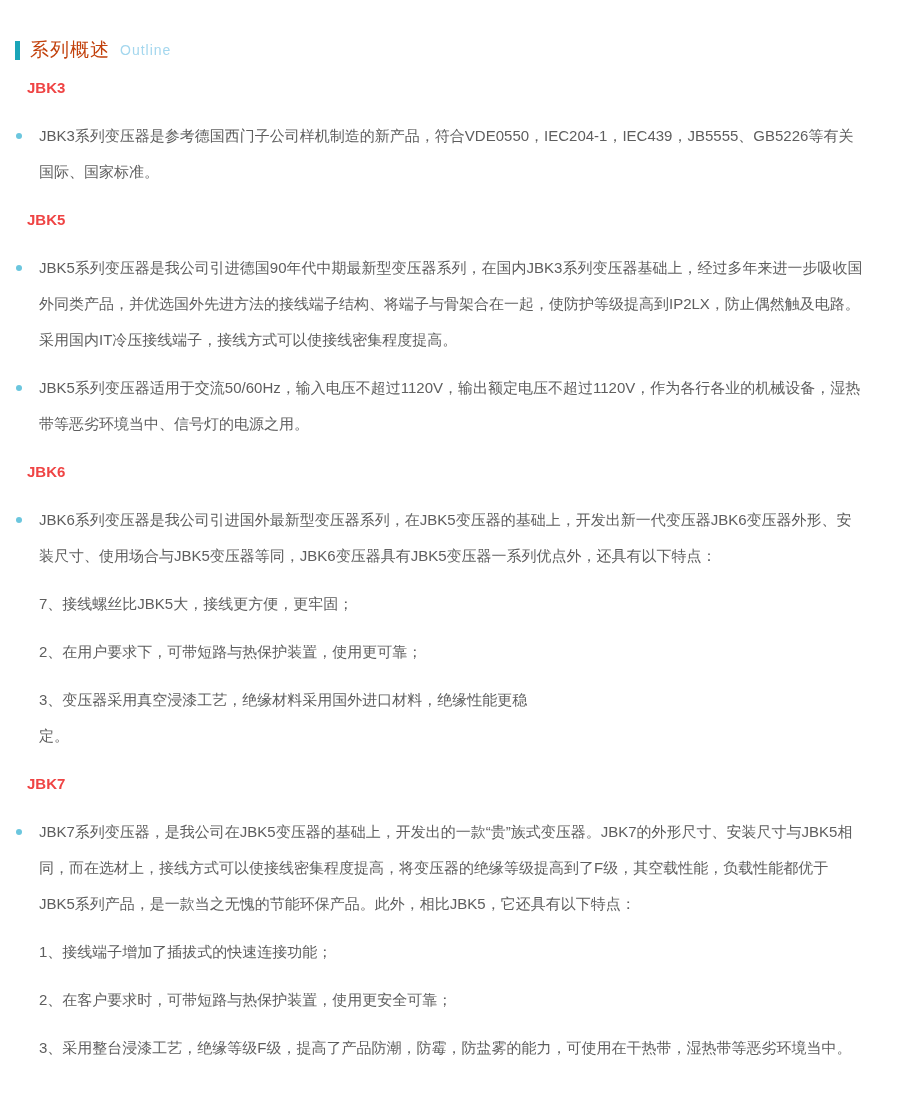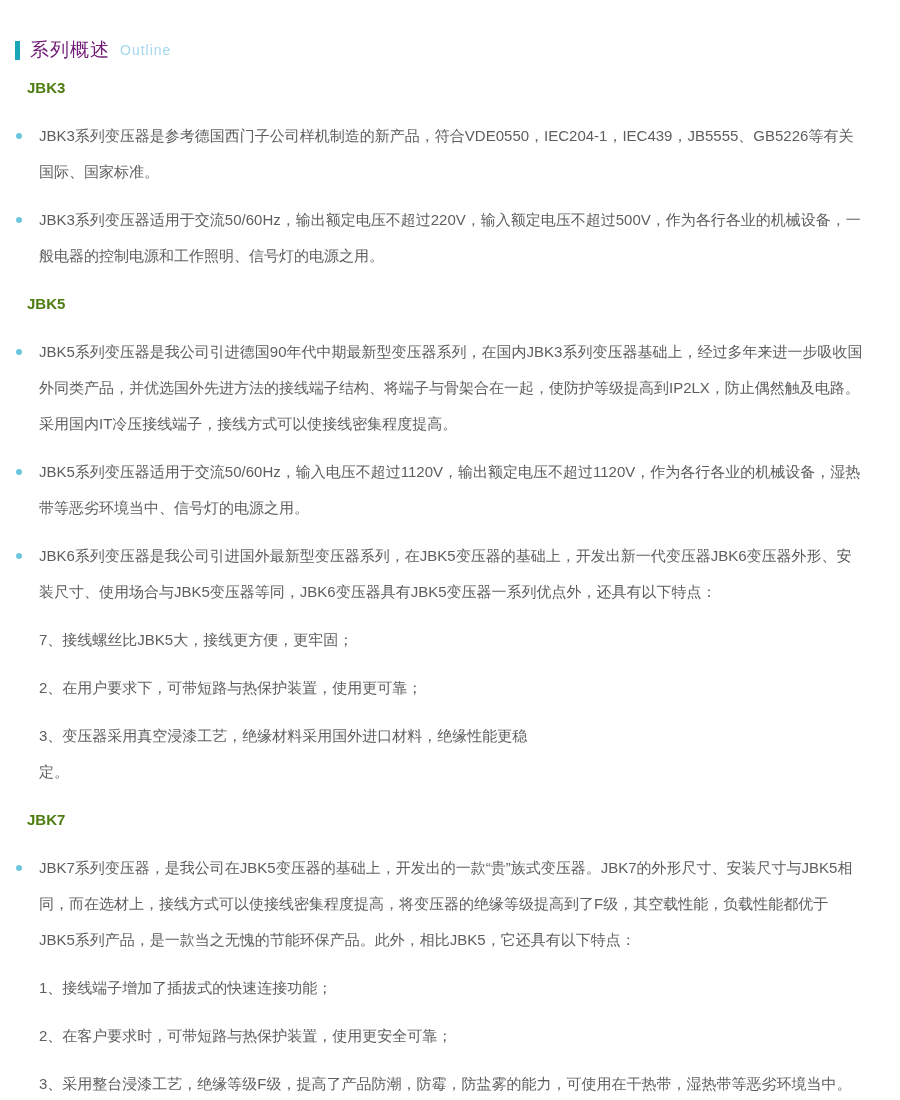--- a/index.html
+++ b/index.html
@@ -9,27 +9,27 @@
     -webkit-font-smoothing: antialiased;
   }
   .header {
     display: flex; align-items: center;
     margin: 38px 0 0 15px; height: 24px;
   }
   .accent-bar {
     display: inline-block; width: 5px; height: 19px;
     background: #1aa5b8; margin-right: 10px;
   }
-  .title-zh { font-size: 19px; color: #701a75; letter-spacing: 1px; }
+  .title-zh { font-size: 19px; color: #c2410c; letter-spacing: 1px; }
   .title-en { font-size: 14px; color: #a4d7ee; margin-left: 10px; letter-spacing: 1px; }
 
   .content { margin: 8px 0 0 27px; width: 848px; color: #5e5e5e; }
   .content h3 {
     margin: 0; font-size: 15px; line-height: 36px;
-    color: #4d7c0f; font-weight: bold;
+    color: #ef4444; font-weight: bold;
   }
   .bullet { position: relative; }
   .bullet .dot {
     position: absolute; left: -11px; top: 15px;
     width: 6px; height: 6px; border-radius: 50%;
     background: #6bc6de;
   }
   .bullet p, p.numbered {
     margin: 12px; font-size: 15px; line-height: 36px;
     color: #5e5e5e; white-space: pre-line;
@@ -46,35 +46,32 @@
     <span class="title-en">Outline</span>
   </div>
 
   <div class="content">
 
     <h3>JBK3</h3>
     <div class="bullet">
       <span class="dot"></span>
       <p>JBK3系列变压器是参考德国西门子公司样机制造的新产品，符合VDE0550，IEC204-1，IEC439，JB5555、GB5226等有关国际、国家标准。</p>
     </div>
-    <div class="bullet">
-      <span class="dot"></span>
-      <p>JBK3系列变压器适用于交流50/60Hz，输出额定电压不超过220V，输入额定电压不超过500V，作为各行各业的机械设备，一般电器的控制电源和工作照明、信号灯的电源之用。</p>
-    </div>
 
     <h3>JBK5</h3>
     <div class="bullet">
       <span class="dot"></span>
       <p>JBK5系列变压器是我公司引进德国90年代中期最新型变压器系列，在国内JBK3系列变压器基础上，经过多年来进一步吸收国外同类产品，并优选国外先进方法的接线端子结构、将端子与骨架合在一起，使防护等级提高到IP2LX，防止偶然触及电路。采用国内IT冷压接线端子，接线方式可以使接线密集程度提高。</p>
     </div>
     <div class="bullet">
       <span class="dot"></span>
       <p>JBK5系列变压器适用于交流50/60Hz，输入电压不超过1120V，输出额定电压不超过1120V，作为各行各业的机械设备，湿热带等恶劣环境当中、信号灯的电源之用。</p>
     </div>
 
+    <h3>JBK6</h3>
     <div class="bullet">
       <span class="dot"></span>
       <p>JBK6系列变压器是我公司引进国外最新型变压器系列，在JBK5变压器的基础上，开发出新一代变压器JBK6变压器外形、安装尺寸、使用场合与JBK5变压器等同，JBK6变压器具有JBK5变压器一系列优点外，还具有以下特点：</p>
     </div>
     <p class="numbered">7、接线螺丝比JBK5大，接线更方便，更牢固；</p>
     <p class="numbered">2、在用户要求下，可带短路与热保护装置，使用更可靠；</p>
     <p class="numbered">3、变压器采用真空浸漆工艺，绝缘材料采用国外进口材料，绝缘性能更稳
 定。</p>
 
     <h3>JBK7</h3>

